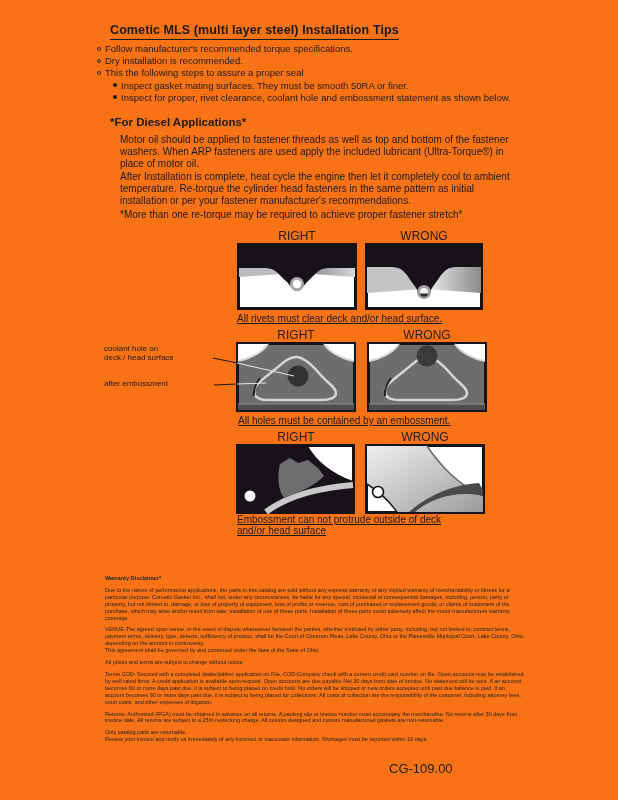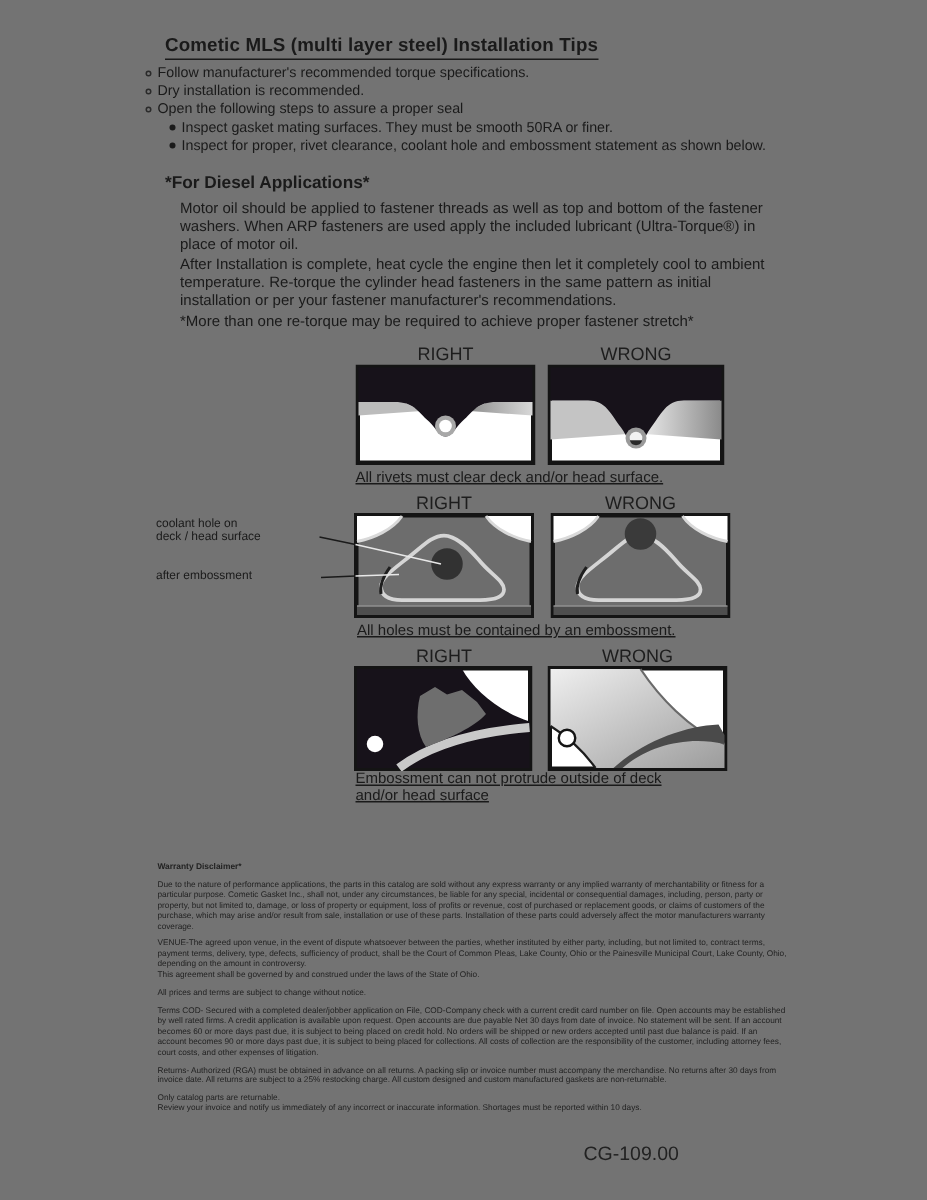--- a/index.html
+++ b/index.html
@@ -1,18 +1,18 @@
 <!DOCTYPE html>
 <html><head>
 <meta charset="utf-8">
 <style>
   * { margin:0; padding:0; box-sizing:border-box; }
   html,body { background:#e8e8e8; }
   .page {
-    position:relative; width:618px; height:800px; background:#737373;
+    position:relative; width:618px; height:800px; background:#f97316;
     font-family:"Liberation Sans", sans-serif; color:#1a1a1a; overflow:hidden;
     margin:0 auto;
   }
   .abs { position:absolute; }
 
   .title {
     left:110px; top:23px; font-size:12.5px; font-weight:bold;
     border-bottom:1.5px solid #1a1a1a; padding-bottom:2px; letter-spacing:0.1px;
   }
 
@@ -59,21 +59,21 @@
     <div class="tip-row">
       <span class="marker-hollow"></span>
       <span>Follow manufacturer's recommended torque specifications.</span>
     </div>
     <div class="tip-row">
       <span class="marker-hollow"></span>
       <span>Dry installation is recommended.</span>
     </div>
     <div class="tip-row">
       <span class="marker-hollow"></span>
-      <span>Open the following steps to assure a proper seal</span>
+      <span>This the following steps to assure a proper seal</span>
     </div>
     <div class="tip-row sub">
       <span class="marker-solid"></span>
       <span>Inspect gasket mating surfaces.  They must be smooth 50RA or finer.</span>
     </div>
     <div class="tip-row sub">
       <span class="marker-solid"></span>
       <span>Inspect for proper, rivet clearance, coolant hole and embossment statement as shown below.</span>
     </div>
   </div>

